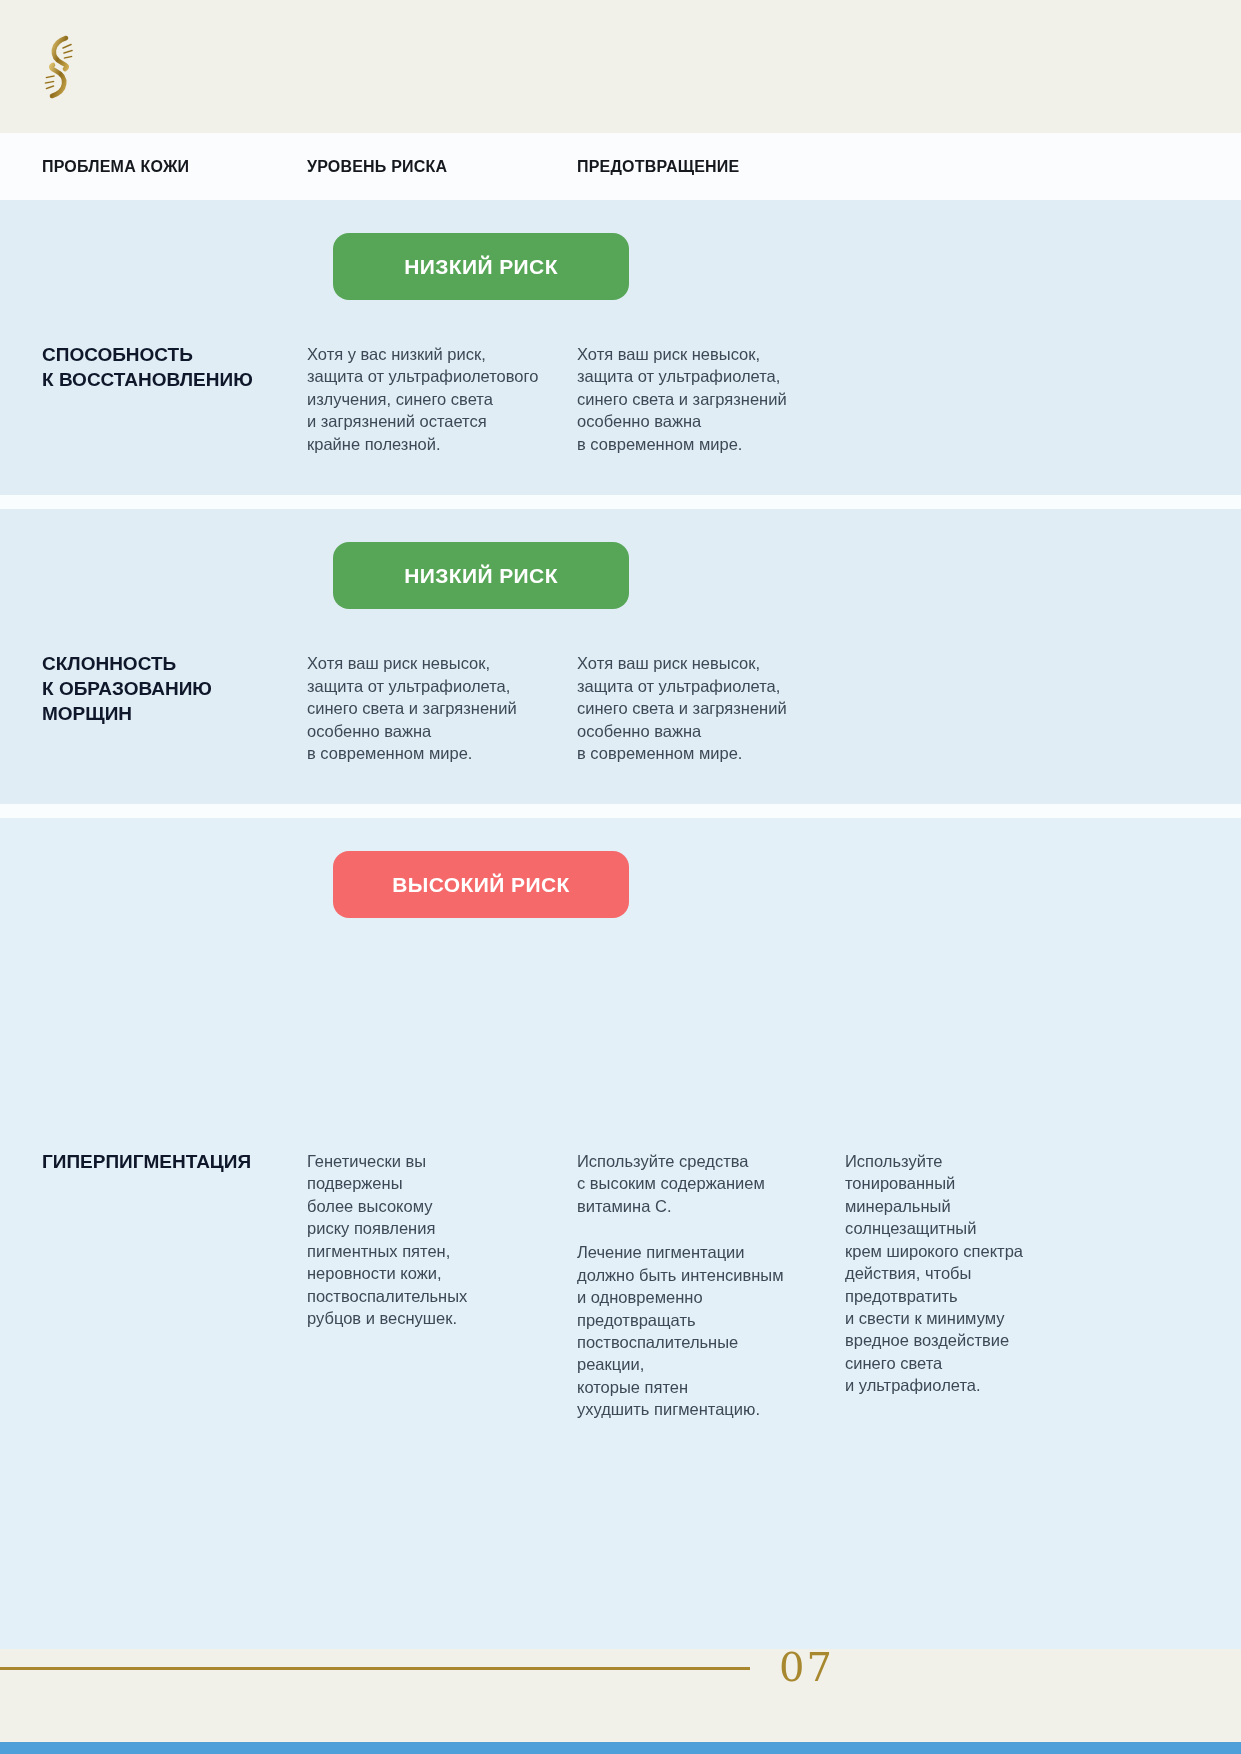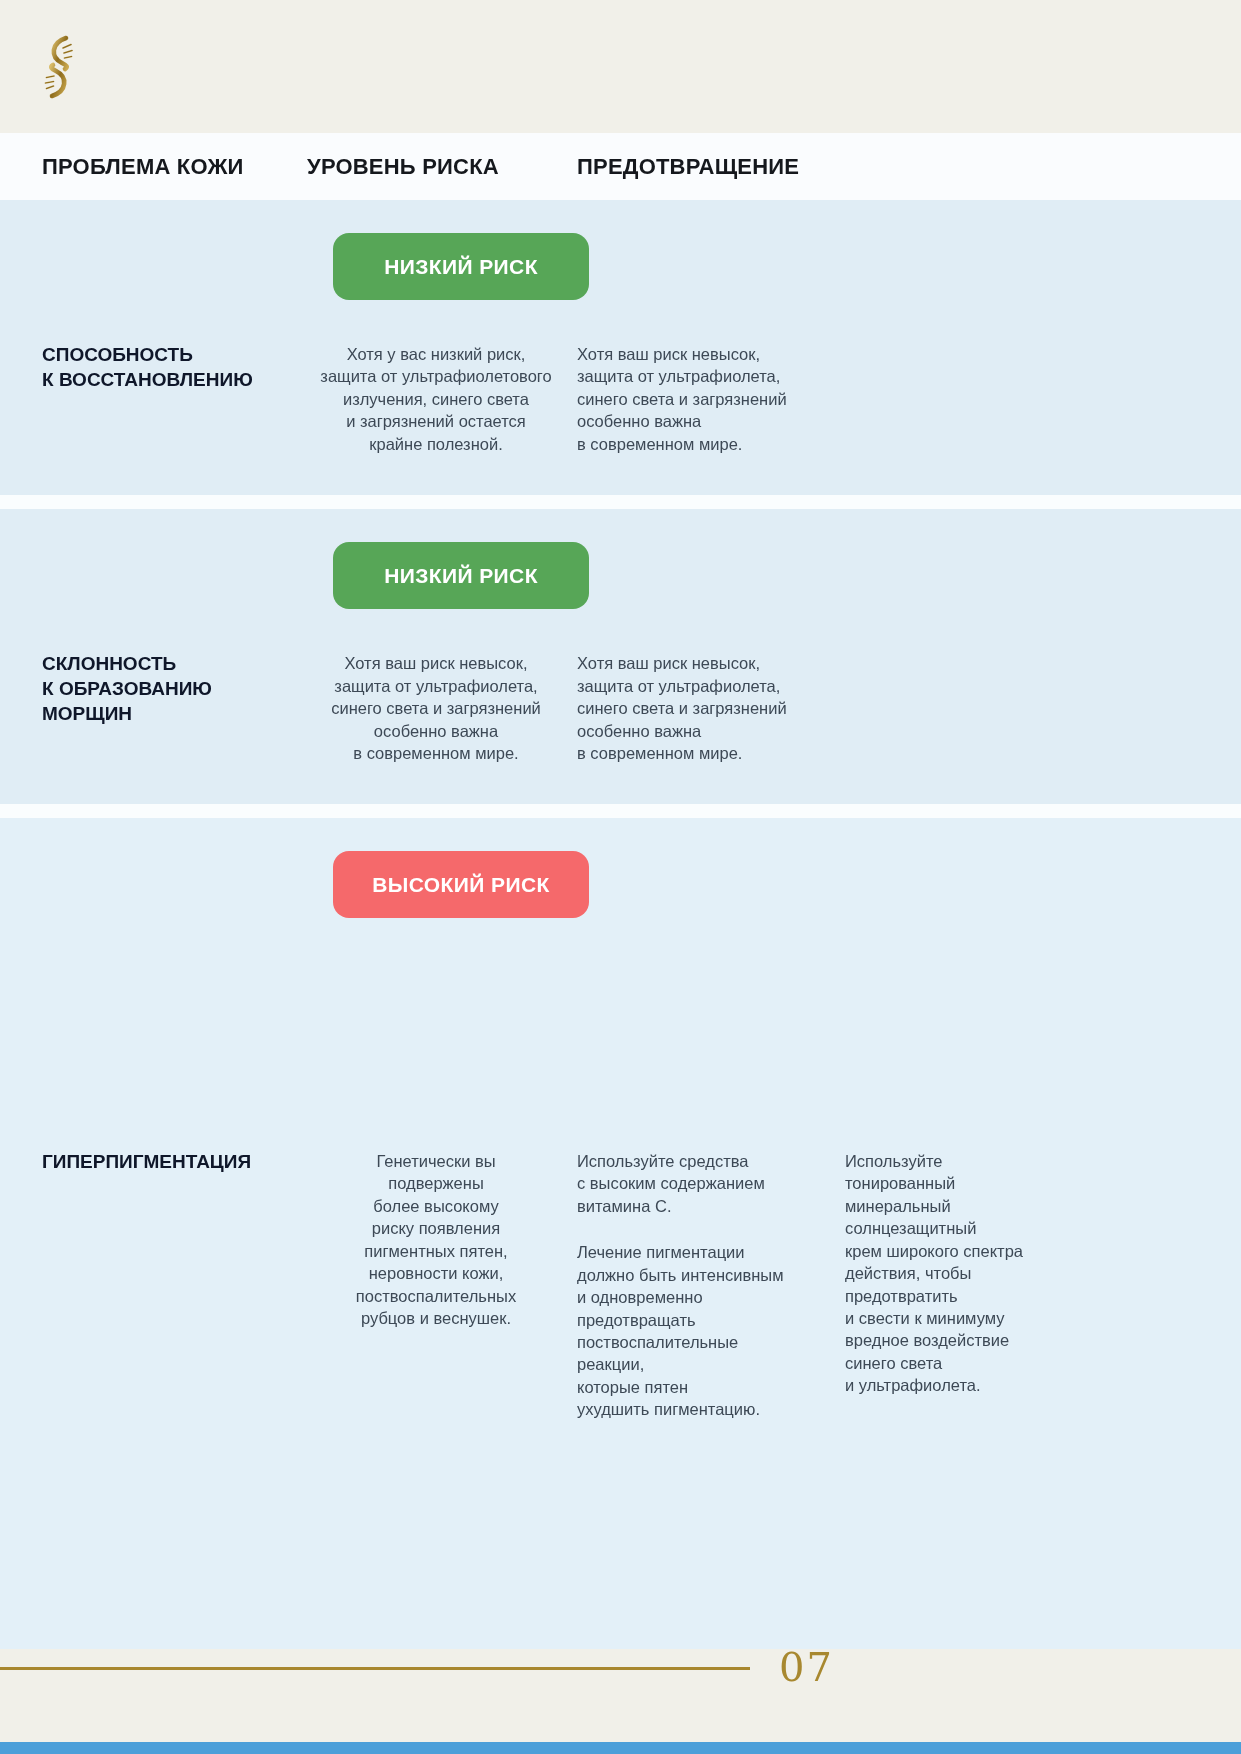--- a/index.html
+++ b/index.html
@@ -26,21 +26,21 @@
   .colheader {
     flex: 0 0 67px;
     background: #FAFCFE;
     display: grid;
     grid-template-columns: 265px 270px 268px 1fr;
     align-items: center;
     padding: 0 24px 0 42px;
   }
   .colheader .h {
     font-weight: 700;
-    font-size: 22px;
+    font-size: 16px;
     color: #15181D;
     letter-spacing: 0.2px;
     white-space: nowrap;
   }
   .cards {
     display: flex;
     flex-direction: column;
     gap: 14px;
     background: #FAFDFE;
   }
@@ -48,21 +48,21 @@
     background: #E0EDF5;
     display: grid;
     grid-template-columns: 265px 270px 268px 1fr;
     grid-template-rows: auto auto;
     row-gap: 43px;
     padding: 33px 24px 40px 42px;
   }
   .card.tall { min-height: 831px; background: #E3F0F8; }
   .badge {
     grid-row: 1; grid-column: 2;
-    width: 256px; height: 67px;
+    width: 296px; height: 67px;
     margin-left: 26px;
     border-radius: 16px;
     color: #FFFFFF;
     font-weight: 700;
     font-size: 21px;
     letter-spacing: 0.4px;
     display: flex;
     align-items: center;
     justify-content: center;
     white-space: nowrap;
@@ -70,21 +70,21 @@
   .problem {
     grid-row: 2; grid-column: 1;
     font-weight: 700;
     font-size: 19px;
     line-height: 1.3;
     color: #0f172a;
     white-space: pre-line;
     padding-right: 18px;
   }
   .notes { grid-row: 2; padding-right: 12px; }
-  .notes.c2 { grid-column: 2; text-align: center; }
+  .notes.c2 { grid-column: 2; }
   .notes.c3 { grid-column: 3; }
   .notes.c4 { grid-column: 4; }
   .notes .para {
     margin: 0 0 24px 0;
     font-size: 16.5px;
     line-height: 1.36;
     color: #3D4956;
     white-space: pre-line;
   }
   .notes .para:last-child { margin-bottom: 0; }

